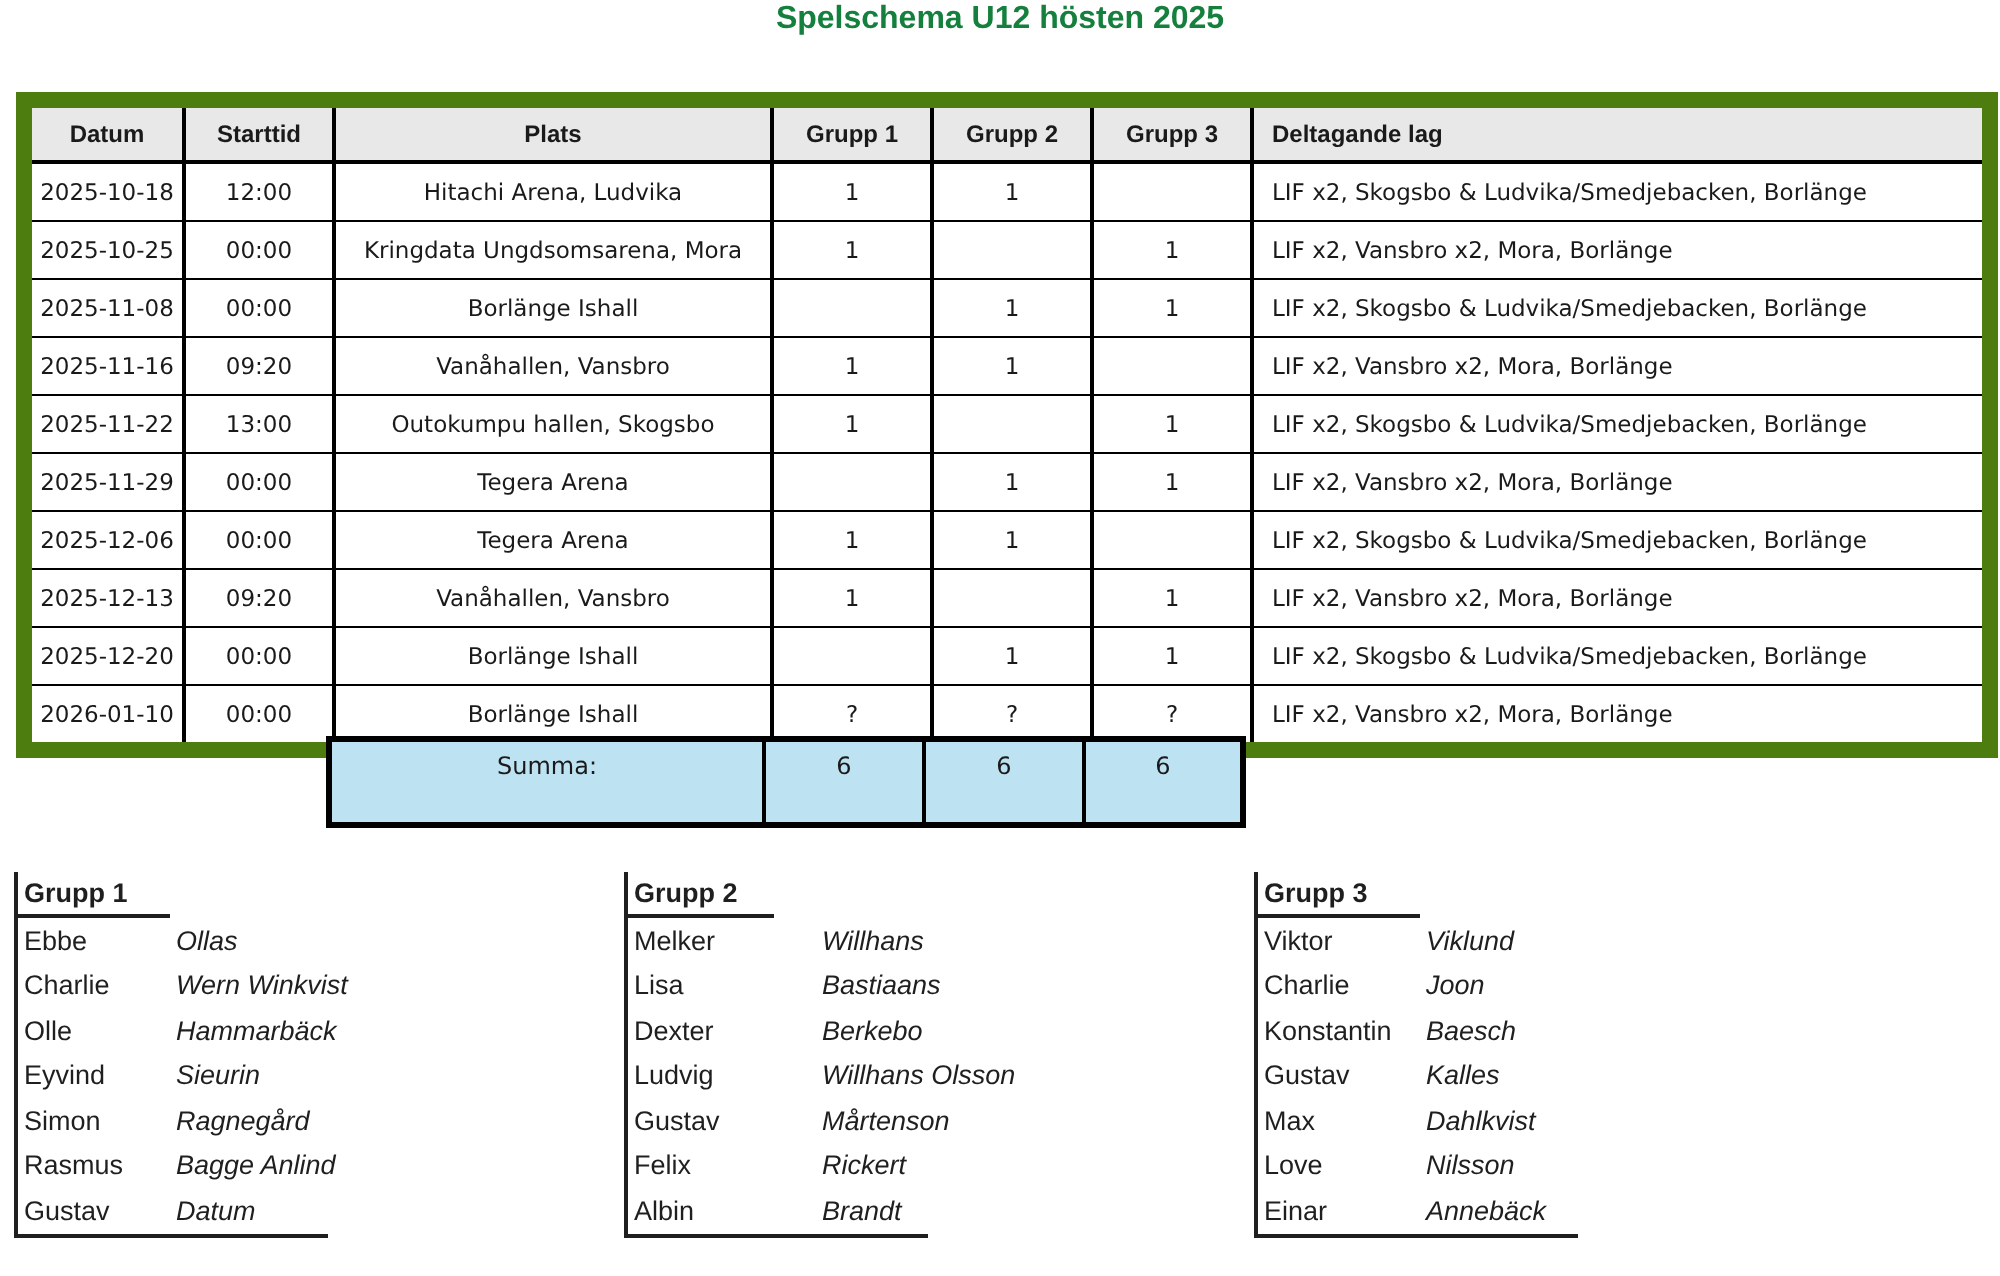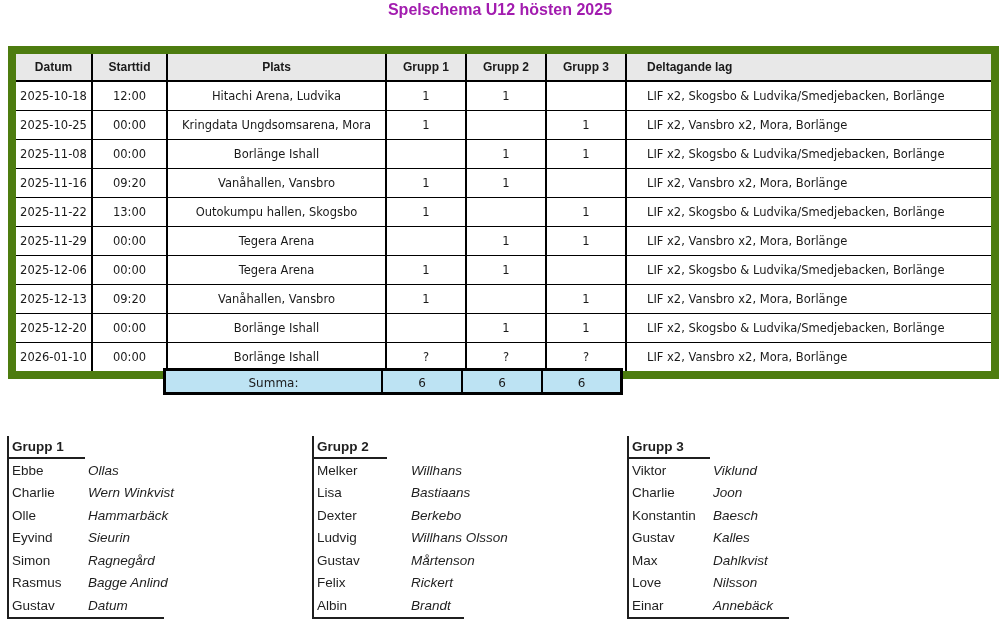--- a/index.html
+++ b/index.html
@@ -1,37 +1,37 @@
 <!DOCTYPE html>
 <html><head>
 <meta charset="utf-8">
 <style>
   html,body{margin:0;padding:0;background:#fff;}
   .canvas{position:relative;width:1000px;height:638px;background:#ffffff;overflow:hidden;
           font-family:"Liberation Sans",sans-serif;color:#1a1a1a;}
 
   
   .title{position:absolute;top:1px;left:0;width:1000px;text-align:center;
-         font-size:16px;font-weight:bold;color:#a21caf;}
+         font-size:16px;font-weight:bold;color:#15803d;}
 
   
   table.sched{position:absolute;left:8px;top:46px;width:983px;table-layout:fixed;
               border-collapse:collapse;border:8px solid #4d7c0f;}
   table.sched th{height:26px;background:#e8e8e8;font-size:12px;font-weight:bold;
                  text-align:center;border:2px solid #000;padding:0;}
   table.sched td{height:28px;font-family:"DejaVu Sans",sans-serif;font-size:11.5px;
                  text-align:center;padding:0;
                  border-left:2px solid #000;border-right:2px solid #000;
                  border-top:1px solid #000;border-bottom:1px solid #000;}
-  table.sched .left{text-align:left;padding-left:20px;}
+  table.sched .left{text-align:left;padding-left:9px;}
 
   
   .summa{position:absolute;left:163px;top:368px;display:flex;border:3px solid #000;
          background:#bde3f3;font-family:"DejaVu Sans",sans-serif;font-size:12px;}
-  .summa-cell{height:21px;line-height:24px;text-align:center;border-right:2px solid #000;}
+  .summa-cell{height:40px;line-height:24px;text-align:center;border-right:2px solid #000;}
   .summa-cell:last-child{border-right:none;}
   .sc-label{width:215px;}
   .sc-g1{width:78px;} .sc-g2{width:78px;} .sc-g3{width:77px;}
 
   
   .group{position:absolute;top:436px;border-left:2px solid #1f1f1f;
          border-bottom:2px solid #1f1f1f;font-size:13.5px;color:#1f1f1f;}
   .group-header{font-weight:bold;height:21px;line-height:21px;padding-left:3px;
                 border-bottom:2px solid #1f1f1f;}
   .group-row{display:flex;height:22.5px;align-items:center;}

